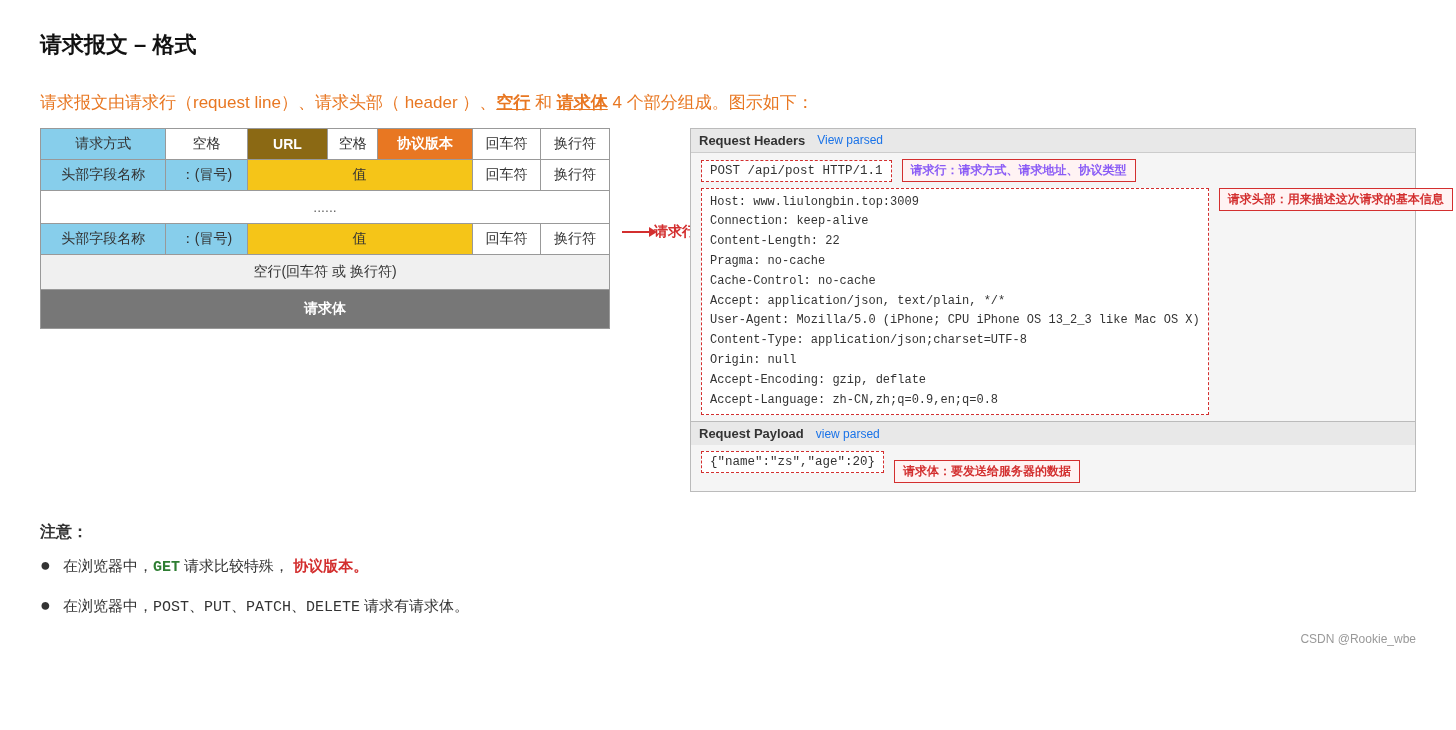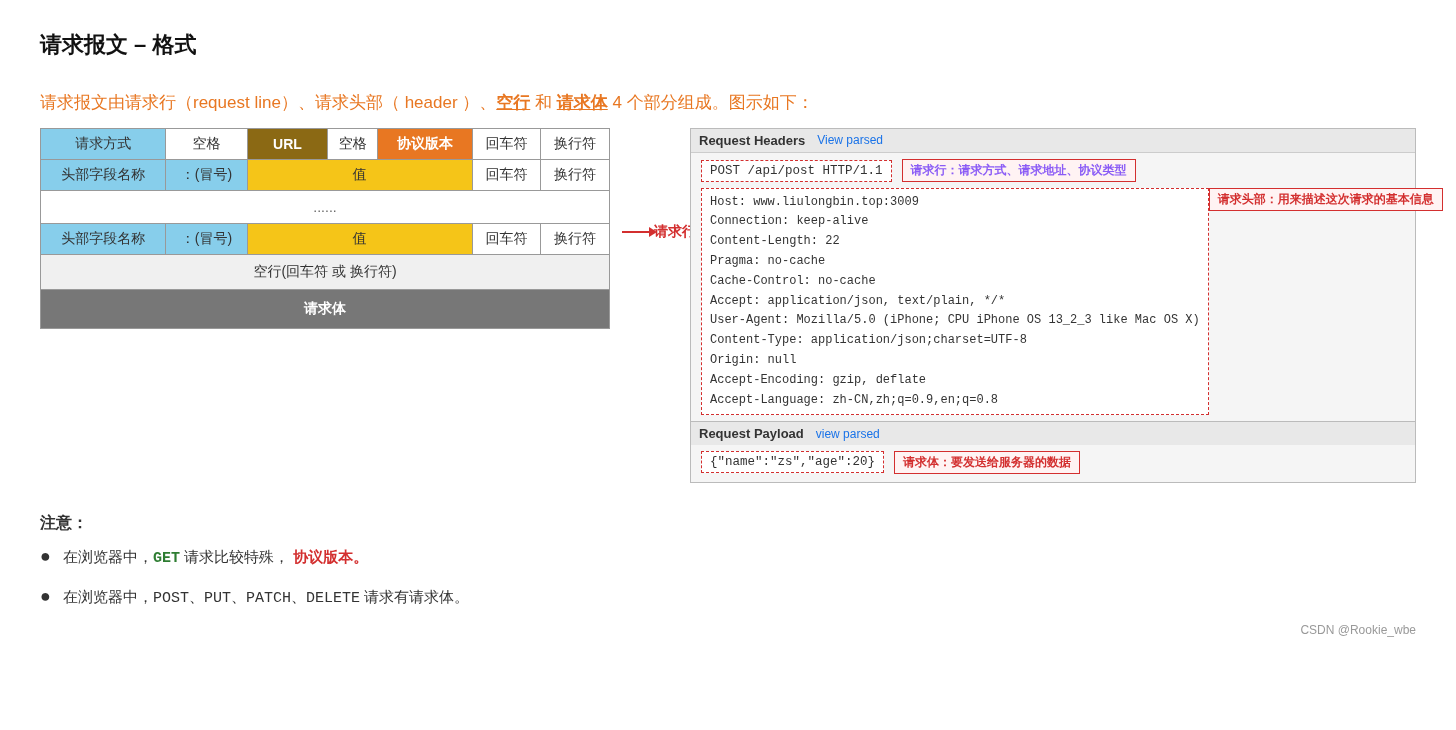--- a/index.html
+++ b/index.html
@@ -200,21 +200,21 @@
       <div class="panel-header">
         <span>Request Headers</span>
         <span class="view-parsed">View parsed</span>
       </div>
 
       <div style="padding:6px 10px 6px 10px; display:flex; align-items:flex-end; gap:10px;">
         <div style="flex:0 0 auto; border:1.5px dashed #d32f2f; padding:3px 8px; background:#fff; font-size:12.5px; white-space:nowrap;">POST /api/post HTTP/1.1</div>
         <div style="border:1px solid #d32f2f; background:#fff3f3; padding:2px 8px; color:#8b5cf6; font-family:'Microsoft YaHei',Arial,sans-serif; font-size:12px; font-weight:bold; white-space:nowrap; flex-shrink:0;">请求行：请求方式、请求地址、协议类型</div>
       </div>
 
-      <div style="margin:0 10px 6px 10px; position:relative; display:flex; align-items:flex-end; ">
+      <div style="margin:0 10px 6px 10px; position:relative; display:flex; align-items:flex-end; gap:10px;">
         <div style="border:1.5px dashed #d32f2f; padding:4px 8px; background:#fff; font-size:12px; line-height:1.65; flex:0 0 auto;">
           <div>Host: www.liulongbin.top:3009</div>
           <div>Connection: keep-alive</div>
           <div>Content-Length: 22</div>
           <div>Pragma: no-cache</div>
           <div>Cache-Control: no-cache</div>
           <div>Accept: application/json, text/plain, */*</div>
           <div>User-Agent: Mozilla/5.0 (iPhone; CPU iPhone OS 13_2_3 like Mac OS X)</div>
           <div>Content-Type: application/json;charset=UTF-8</div>
           <div>Origin: null</div>
@@ -224,21 +224,21 @@
         <div style="border:1px solid #d32f2f; background:#fff3f3; padding:2px 8px; color:#d32f2f; font-family:'Microsoft YaHei',Arial,sans-serif; font-size:12px; font-weight:bold; white-space:nowrap; align-self:flex-start; ">请求头部：用来描述这次请求的基本信息</div>
       </div>
 
       <div class="panel-header" style="border-top:1px solid #bbb; border-bottom:none; margin-top:4px;">
         <span>Request Payload</span>
         <span class="view-parsed">view parsed</span>
       </div>
 
       <div style="padding:6px 10px 8px 10px; display:flex; align-items:flex-start; gap:10px;">
         <div style="border:1.5px dashed #d32f2f; padding:3px 8px; background:#fff; font-size:12.5px; white-space:nowrap;">{"name":"zs","age":20}</div>
-        <div style="border:1px solid #d32f2f; background:#fff3f3; padding:2px 8px; color:#d32f2f; font-family:'Microsoft YaHei',Arial,sans-serif; font-size:12px; font-weight:bold; white-space:nowrap;">请求体：要发送给服务器的数据</div>
+        <div style="border:1px solid #d32f2f; background:#fff3f3; padding:2px 8px; color:#d32f2f; font-family:'Microsoft YaHei',Arial,sans-serif; font-size:12px; font-weight:bold; white-space:nowrap;margin-top:9px;">请求体：要发送给服务器的数据</div>
       </div>
     </div>
   </div>
 </div>
 
 <div class="notes-section">
   <div class="notes-title">注意：</div>
 
   <div class="note-item">
     <span class="bullet">●</span>

